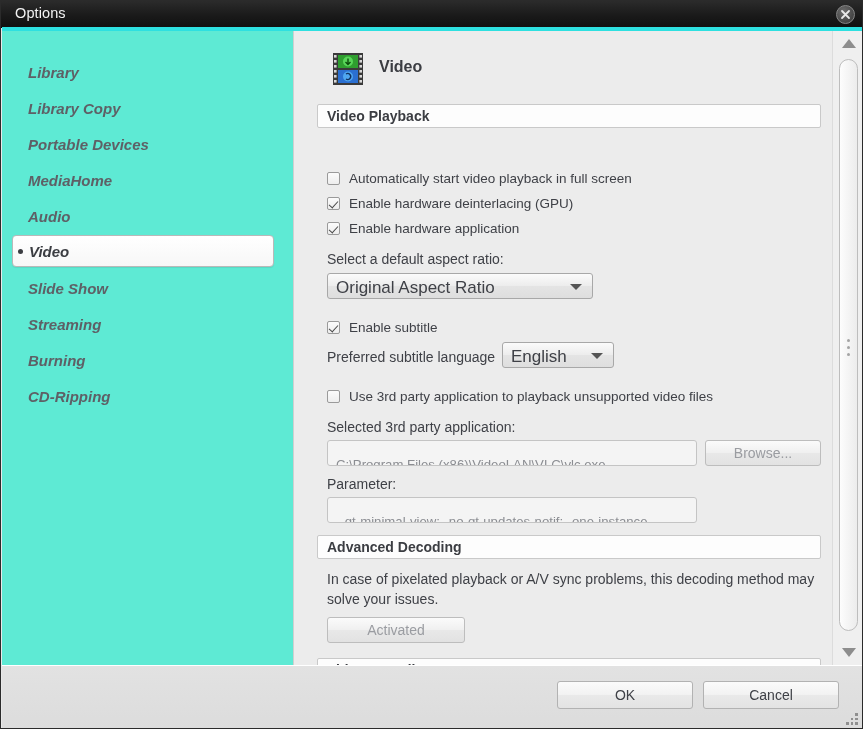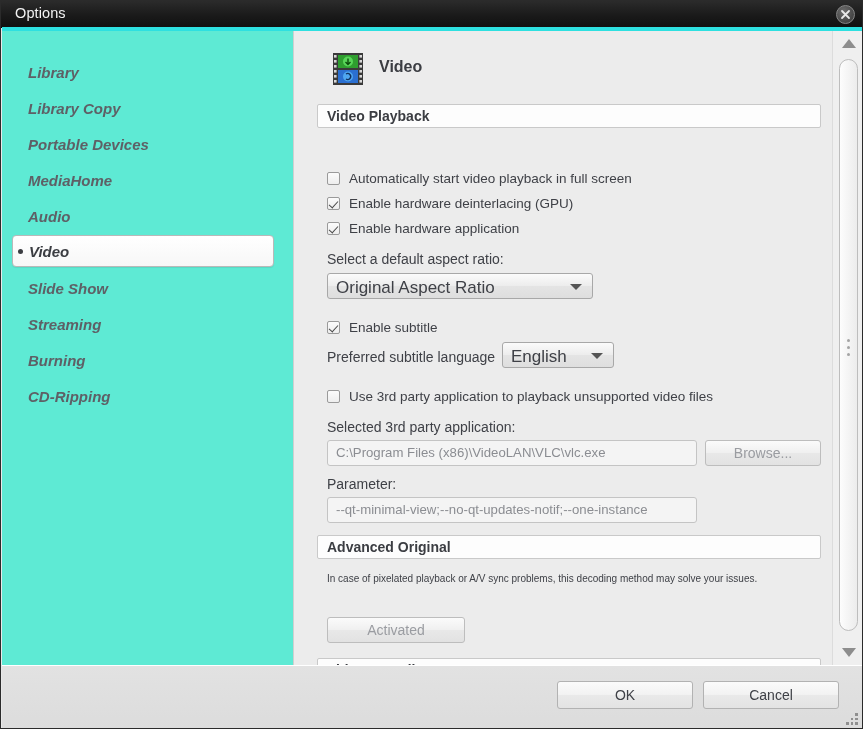--- a/index.html
+++ b/index.html
@@ -256,21 +256,21 @@
   
   .txtinput {
     position: absolute;
     height: 26px;
     background: #f4f4f4;
     border: 1px solid #c4c4c4;
     border-radius: 3px;
     box-sizing: border-box;
     font-size: 13.2px;
     color: #8b8d92;
-    padding: 0 0 0 8px;
+    padding: 12px 0 0 8px;
     line-height: 24px;
     white-space: nowrap;
     overflow: hidden;
     cursor: text;
   }
 
   
   .btn {
     position: absolute;
     height: 26px;
@@ -282,21 +282,21 @@
     color: #9a9ca1;
     text-align: center;
     line-height: 24px;
     cursor: pointer;
   }
 
   .desc-text {
     position: absolute;
     left: 32px;
     width: 490px;
-    font-size: 10px;
+    font-size: 14px;
     color: #3f4147;
     line-height: 20px;
   }
 
   
   #scrollbar {
     position: absolute;
     right: 0; top: 0;
     width: 31px;
     height: 634px;
@@ -516,21 +516,21 @@
           <div class="plain-label" style="left:32px; top:388px">Selected 3rd party application:</div>
 
           <div class="txtinput" style="left:32px; top:409px; width:370px">C:\Program Files (x86)\VideoLAN\VLC\vlc.exe</div>
 
           <div class="btn" style="left:410px; top:409px; width:116px">Browse...</div>
 
           <div class="plain-label" style="left:32px; top:445px">Parameter:</div>
 
           <div class="txtinput" style="left:32px; top:466px; width:370px">--qt-minimal-view;--no-qt-updates-notif;--one-instance</div>
 
-          <div class="group-header" style="top:504px">Advanced Original</div>
+          <div class="group-header" style="top:504px">Advanced Decoding</div>
 
           <div class="desc-text" style="top:538px">In case of pixelated playback or A/V sync problems, this decoding method may solve your issues.</div>
 
           <div class="btn" style="left:32px; top:586px; width:138px">Activated</div>
 
           <div class="group-header" style="top:627px">Video Encoding</div>
 
         </div>
 
         <div id="scrollbar">

